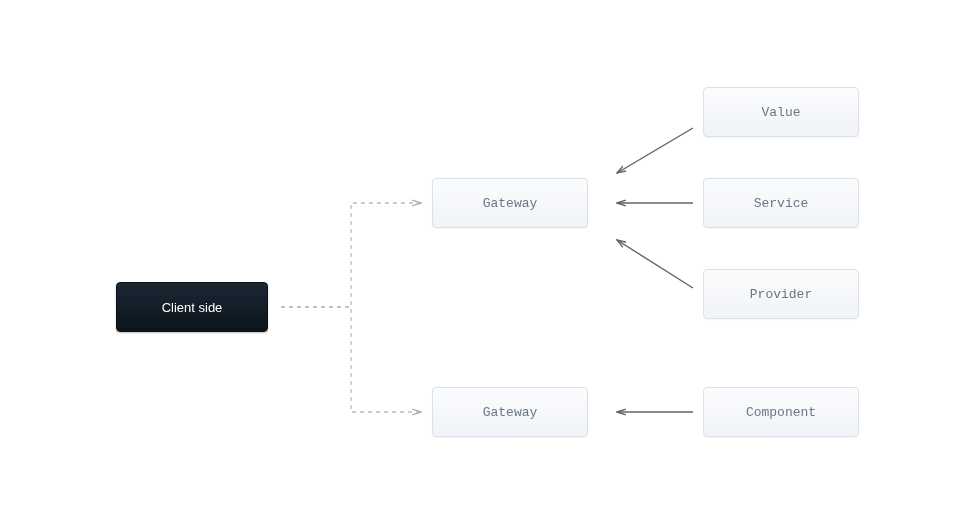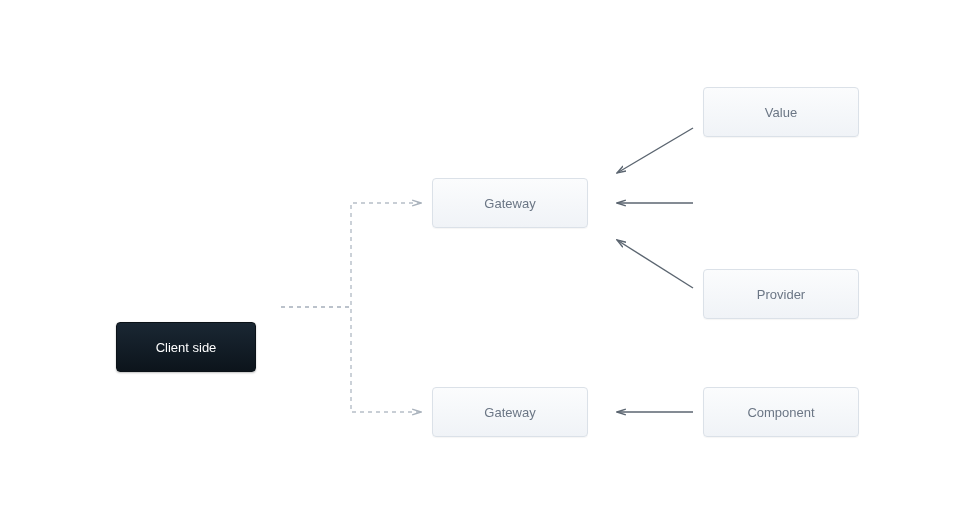--- a/index.html
+++ b/index.html
@@ -37,20 +37,21 @@
     background: linear-gradient(180deg, #1a2733 0%, #0c141b 100%);
     color: #ffffff;
     border: 1px solid #0b1218;
     box-shadow: 0 1px 2px rgba(0,0,0,0.25);
   }
   .node.light {
     background: linear-gradient(180deg, #fbfcfd 0%, #f0f3f7 100%);
     color: #6b7685;
     border: 1px solid #dbe1e8;
     box-shadow: 0 1px 1px rgba(0,0,0,0.04);
+    font-family: Liberation Mono, monospace;
   }
 </style>
 </head>
 <body>
 
 <div class="canvas">
 
   <svg class="connectors">
     <defs>
       <marker id="arrow-solid" viewBox="0 0 10 10" refX="9" refY="5" markerWidth="7" markerHeight="7" orient="auto-start-reverse">
@@ -64,36 +65,39 @@
     <path d="M 281 307 L 351 307 L 351 203 L 421 203" fill="none" stroke="#b6bec8" stroke-width="1.4" stroke-dasharray="4 4" marker-end="url(#arrow-dashed)"></path>
     <path d="M 281 307 L 351 307 L 351 412 L 421 412" fill="none" stroke="#b6bec8" stroke-width="1.4" stroke-dasharray="4 4" marker-end="url(#arrow-dashed)"></path>
 
     <path d="M 693 128 L 617 173" fill="none" stroke="#5b6570" stroke-width="1.4" marker-end="url(#arrow-solid)"></path>
     <path d="M 693 203 L 617 203" fill="none" stroke="#5b6570" stroke-width="1.4" marker-end="url(#arrow-solid)"></path>
     <path d="M 693 288 L 617 240" fill="none" stroke="#5b6570" stroke-width="1.4" marker-end="url(#arrow-solid)"></path>
 
     <path d="M 693 412 L 617 412" fill="none" stroke="#5b6570" stroke-width="1.4" marker-end="url(#arrow-solid)"></path>
   </svg>
 
-  <div class="node dark" style="left:116px; top:282px; width:140px; height:50px;margin-top:40px;">
+  <div class="node dark" style="left:116px; top:282px; width:152px; height:50px;">
     <span>Client side</span>
   </div>
 
   <div class="node light" style="left:432px; top:178px; width:156px; height:50px;">
     <span>Gateway</span>
   </div>
 
   <div class="node light" style="left:432px; top:387px; width:156px; height:50px;">
     <span>Gateway</span>
   </div>
 
   <div class="node light" style="left:703px; top:87px; width:156px; height:50px;">
     <span>Value</span>
   </div>
 
+  <div class="node light" style="left:703px; top:178px; width:156px; height:50px;">
+    <span>Service</span>
+  </div>
 
   <div class="node light" style="left:703px; top:387px; width:156px; height:50px;">
     <span>Component</span>
   </div>
 
   <div class="node light" style="left:703px; top:269px; width:156px; height:50px;">
     <span>Provider</span>
   </div>
 
 </div>

